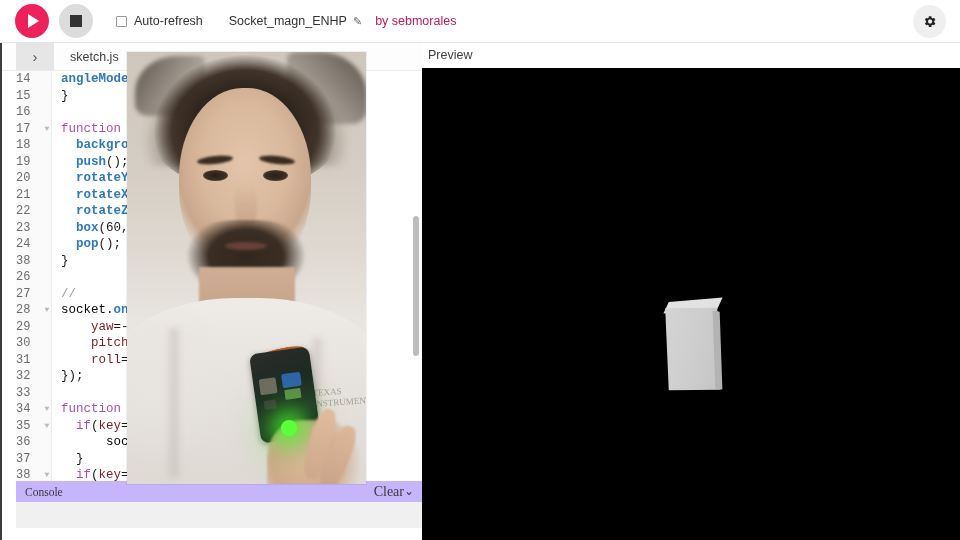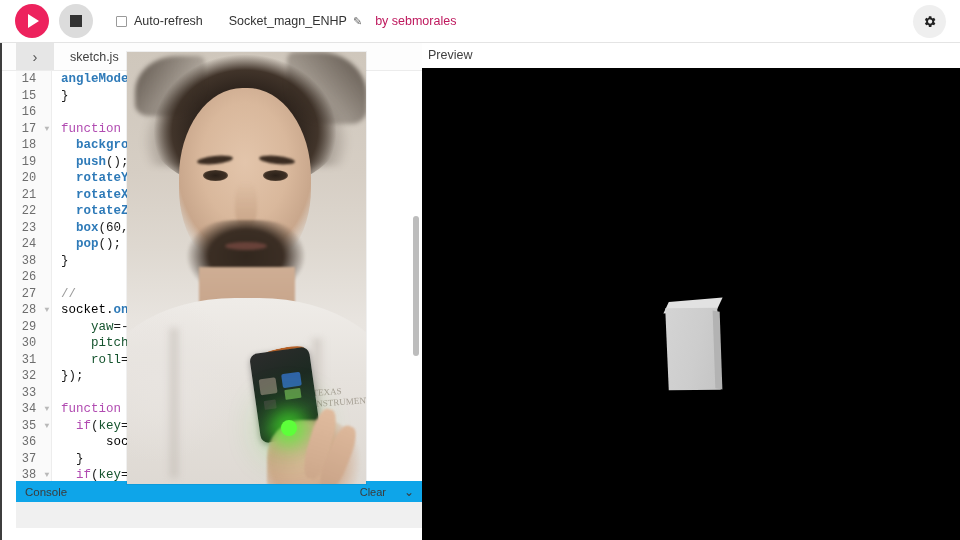--- a/index.html
+++ b/index.html
@@ -97,48 +97,48 @@
   .gutter {
     position:absolute; left:14px; top:0; width:36px; height:410px;
     background:#fafafa; border-right:1px solid #ededed;
   }
   .codelines {
     position:absolute; left:14px; top:0; width:400px;
     font-family:"Liberation Mono", monospace; font-size:12.5px; line-height:16.5px;
   }
   .cl { display:flex; height:16.5px; align-items:center; }
   .cl .num {
-    width:26px; text-align:center; color:#6d6d6d; flex:none;
+    width:26px; text-align:left; color:#6d6d6d; flex:none;
     font-family:"Liberation Mono", monospace; font-size:12px;
   }
   .cl .fold {
     width:10px; flex:none; color:#b9b9b9; font-size:8px; text-align:center;
   }
   .cl .txt { margin-left:9px; white-space:pre; color:#2b2b2b; }
   .k-def  { color:#1b1b1b; }
   .k-fn   { color:#2e7ab8; font-weight:bold; }
   .k-key  { color:#b14bb1; }
   .k-com  { color:#9a9a9a; }
   .k-obj  { color:#000000; }
-  .k-var  { color:#14532d; }
+  .k-var  { color:#7f1d1d; }
 
   
   .code-scroll {
     position:absolute; right:5px; top:145px; width:6px; height:140px;
     background:#bdbdbd; border-radius:3px;
   }
 
   
   .console-bar {
     position:absolute; left:14px; top:438px; width:408px; height:21px;
-    background:#0ea5e9; display:flex; align-items:center;
+    background:#c4b5fd; display:flex; align-items:center;font-family:Liberation Serif, serif;
   }
   .console-title { margin-left:9px; font-size:11.5px; color:#3b3b3b; }
   .console-clear {
-    position:absolute; right:38px; font-size:11px; color:#3b3b3b; cursor:pointer;
+    position:absolute; right:20px; font-size:14px; color:#3b3b3b; cursor:pointer;
   }
   .console-chev {
     position:absolute; right:10px; font-size:12px; color:#3b3b3b; cursor:pointer;
   }
   .console-body {
     position:absolute; left:14px; top:459px; width:408px; height:26px;
     background:#f0f0f0;
   }
   .bottom-strip {
     position:absolute; left:14px; top:485px; width:408px; height:12px; background:#fff;

